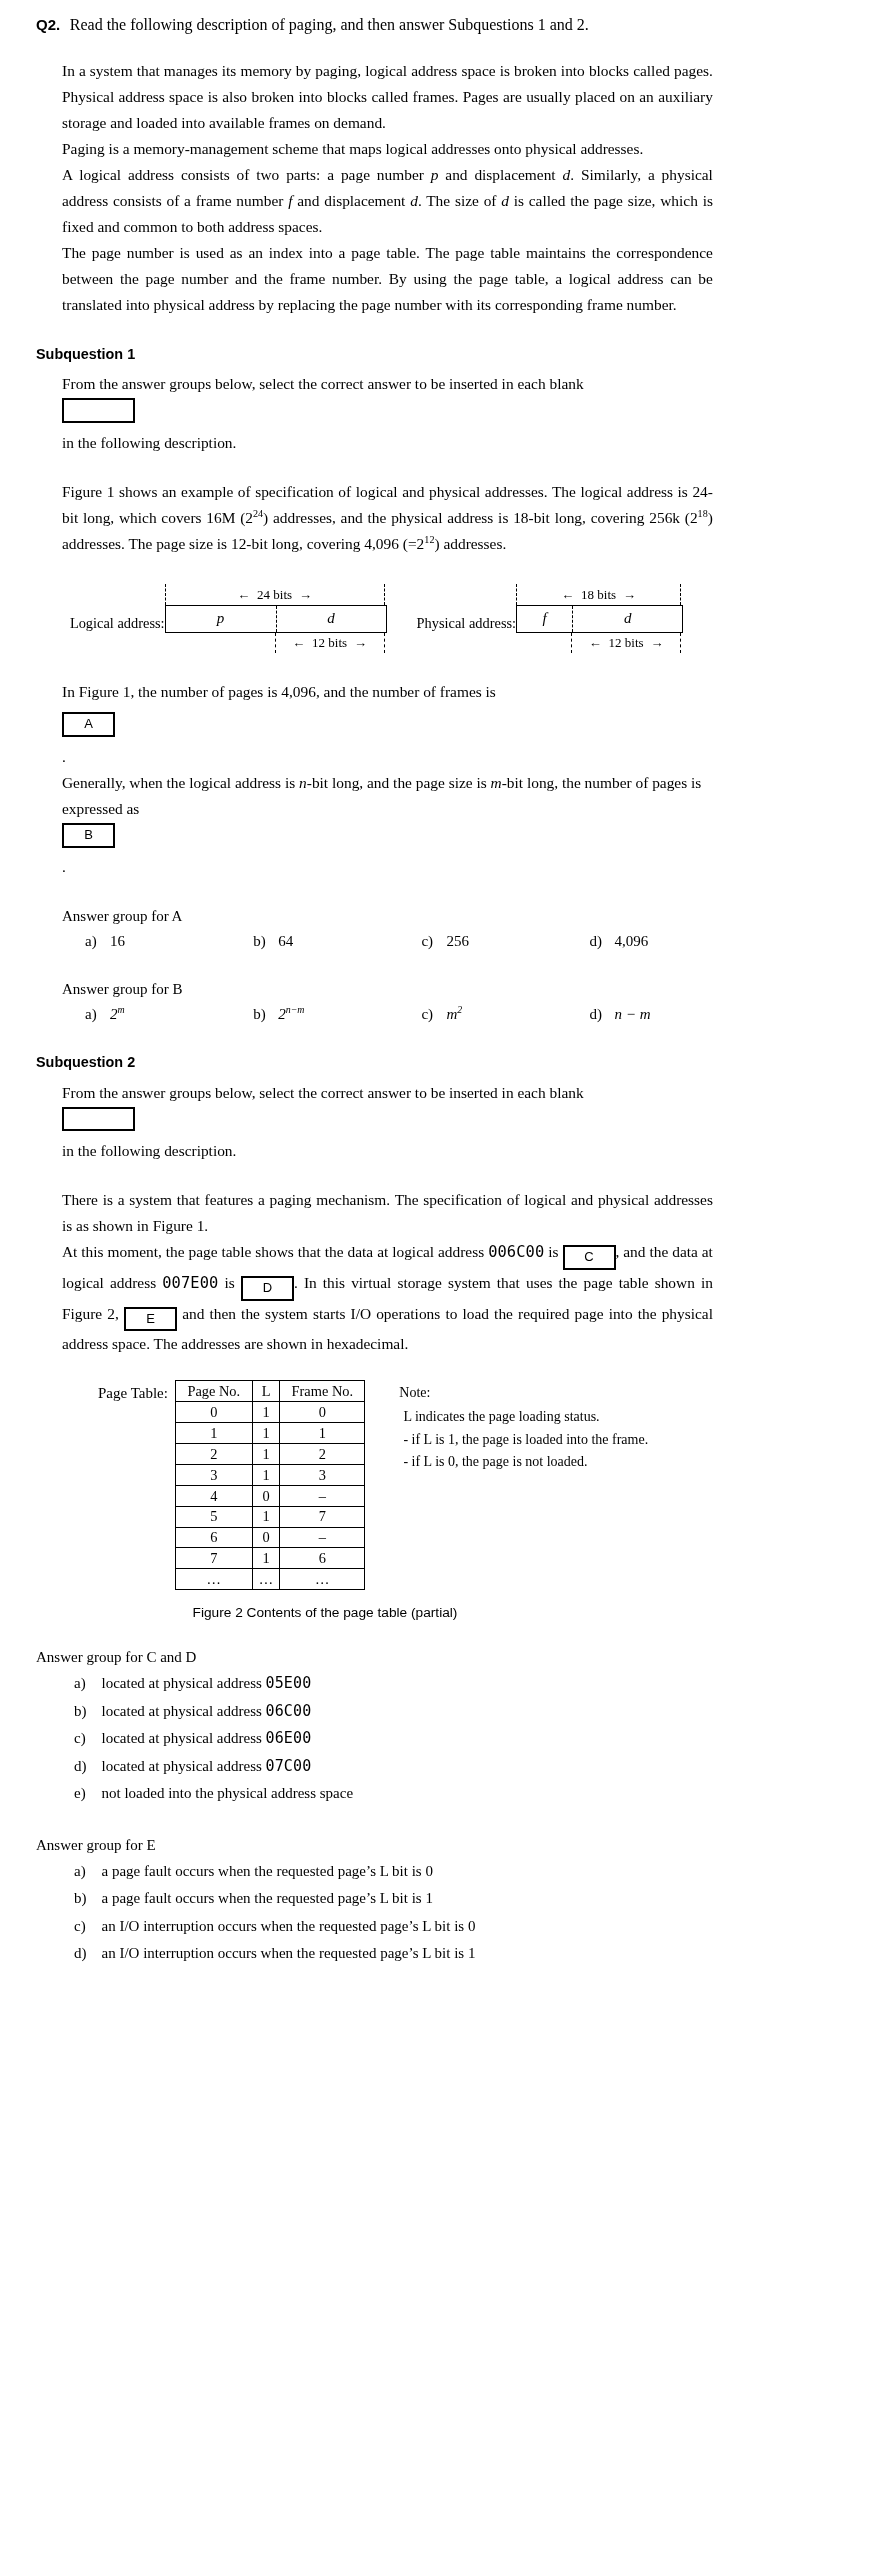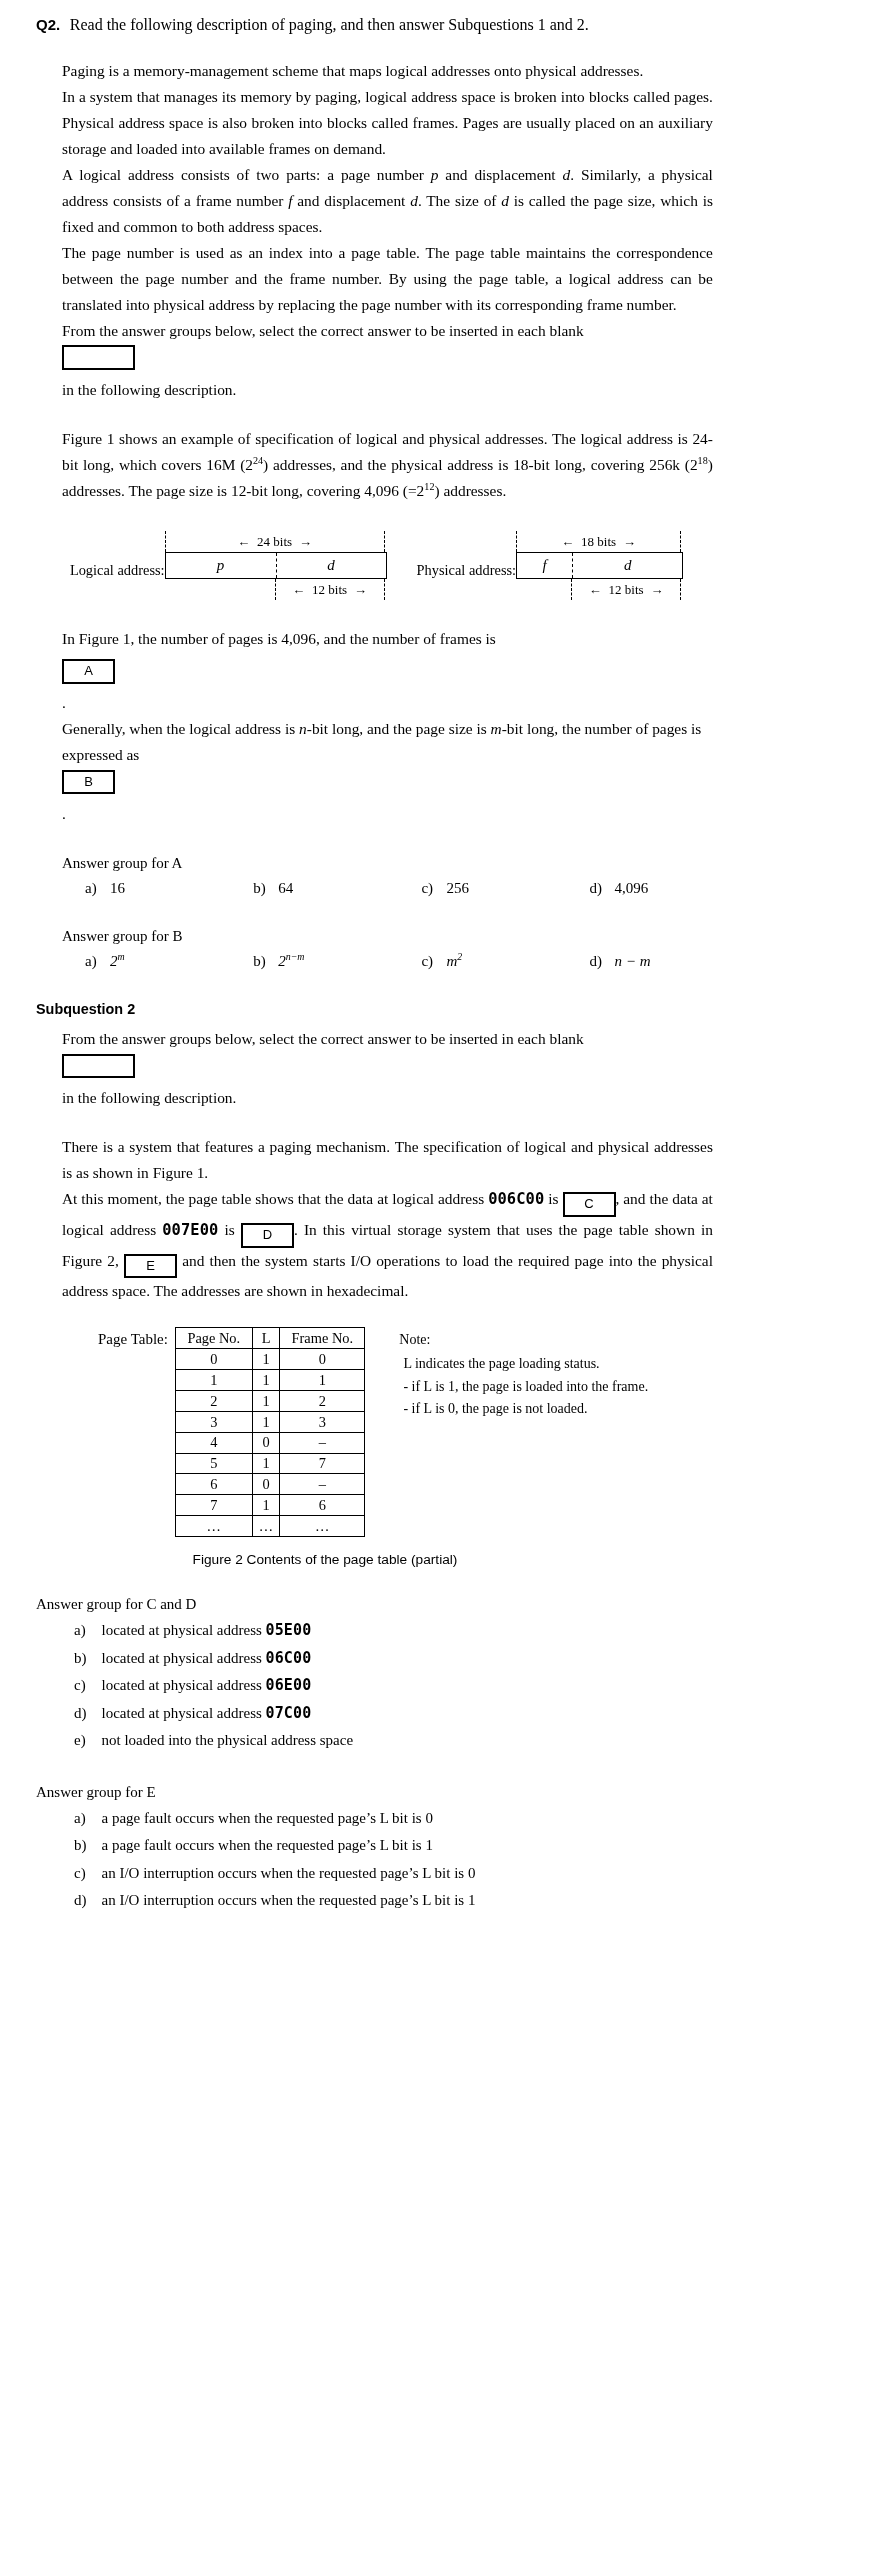--- a/index.html
+++ b/index.html
@@ -17,21 +17,21 @@
   .page {
     width: 753px;
     min-height: 2576px;
     padding: 15px 36px 13.7px 36px;
     box-sizing: border-box;
     position: relative;
   }
 
   
   .serif { font-family: "Liberation Serif", "DejaVu Serif", serif; }
-  .mono  { font-family: "DejaVu Sans Mono", "Liberation Mono", monospace; letter-spacing: 0.1px; font-weight: bold; }
+  .mono  { font-family: "DejaVu Sans Mono", "Liberation Mono", monospace; letter-spacing: 0.1px; }
 
   .q-head {
     font-size: 16px;
     line-height: 1.25;
     margin: 0 0 23px 0;
     display: flex;
     align-items: baseline;
   }
   .q-head .q-label {
     font-family: "Liberation Sans", "DejaVu Sans", sans-serif;
@@ -244,28 +244,29 @@
 <body>
 
 <div class="page">
 
   <div class="q-head">
     <span class="q-label">Q2.</span>
     <span class="q-text serif">Read the following description of paging, and then answer Subquestions 1 and 2.</span>
   </div>
 
   <div class="body-block">
+    <p class="just">In a system that manages its memory by paging, logical address space is broken into blocks called pages.  Physical address space is also broken into blocks called frames.  Pages are usually placed on an auxiliary storage and loaded into available frames on demand.</p>
     <p class="just">Paging is a memory-management scheme that maps logical addresses onto physical addresses.</p>
-    <p class="just">In a system that manages its memory by paging, logical address space is broken into blocks called pages.  Physical address space is also broken into blocks called frames.  Pages are usually placed on an auxiliary storage and loaded into available frames on demand.</p>
     <p class="just">
       <span>A logical address consists of two parts: a page number </span><span class="i">p</span><span> and displacement </span><span class="i">d</span><span>.  Similarly, a physical address consists of a frame number </span><span class="i">f</span><span> and displacement </span><span class="i">d</span><span>.  The size of </span><span class="i">d</span><span> is called the page size, which is fixed and common to both address spaces.</span>
     </p>
     <p class="just">The page number is used as an index into a page table.  The page table maintains the correspondence between the page number and the frame number.  By using the page table, a logical address can be translated into physical address by replacing the page number with its corresponding frame number.</p>
   </div>
 
+  <h3 class="sub-head">Subquestion 1</h3>
 
   <div class="body-block">
     <p class="just">From the answer groups below, select the correct answer to be inserted in each blank</p>
     <div class="lead-blank-line">
       <span class="blank blank-empty"></span>
       <span>in the following description.</span>
     </div>
 
     <p class="just" style="margin-top:23px;">
       <span>Figure 1 shows an example of specification of logical and physical addresses.  The logical address is 24-bit long, which covers 16M (2</span><sup>24</sup><span>) addresses, and the physical address is 18-bit long, covering 256k (2</span><sup>18</sup><span>) addresses.  The page size is 12-bit long, covering 4,096 (=2</span><sup>12</sup><span>) addresses.</span>

